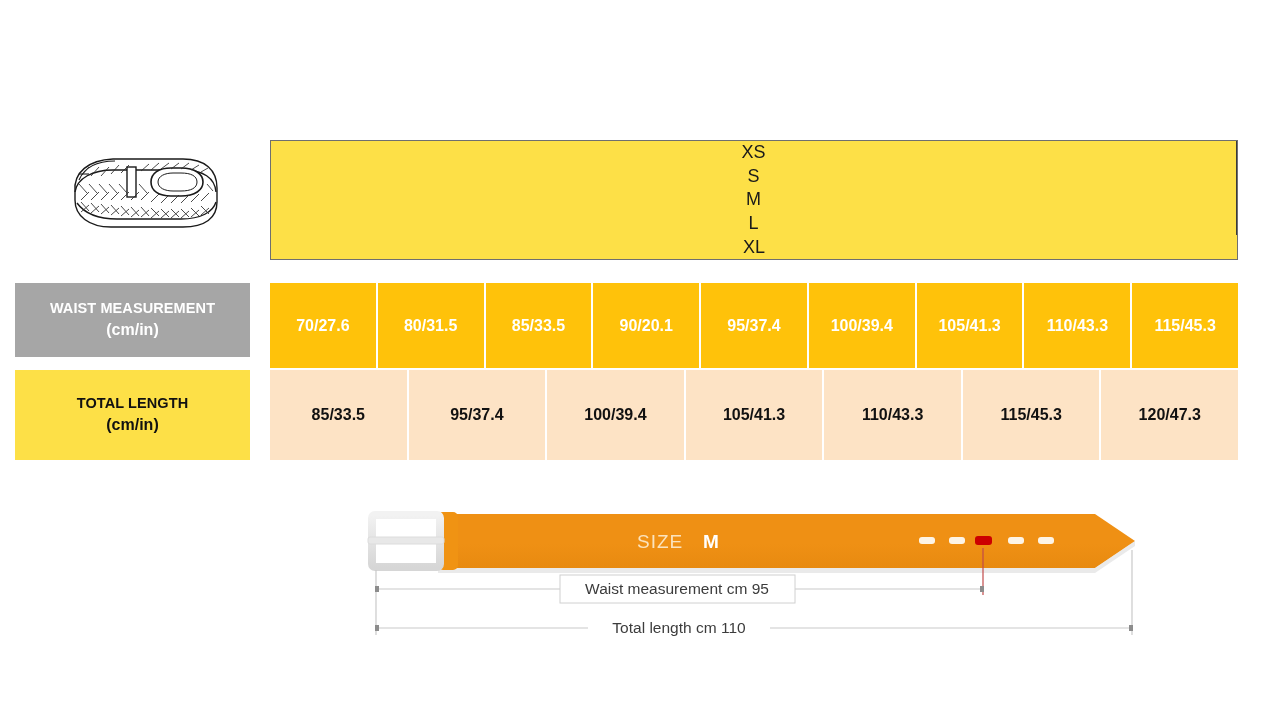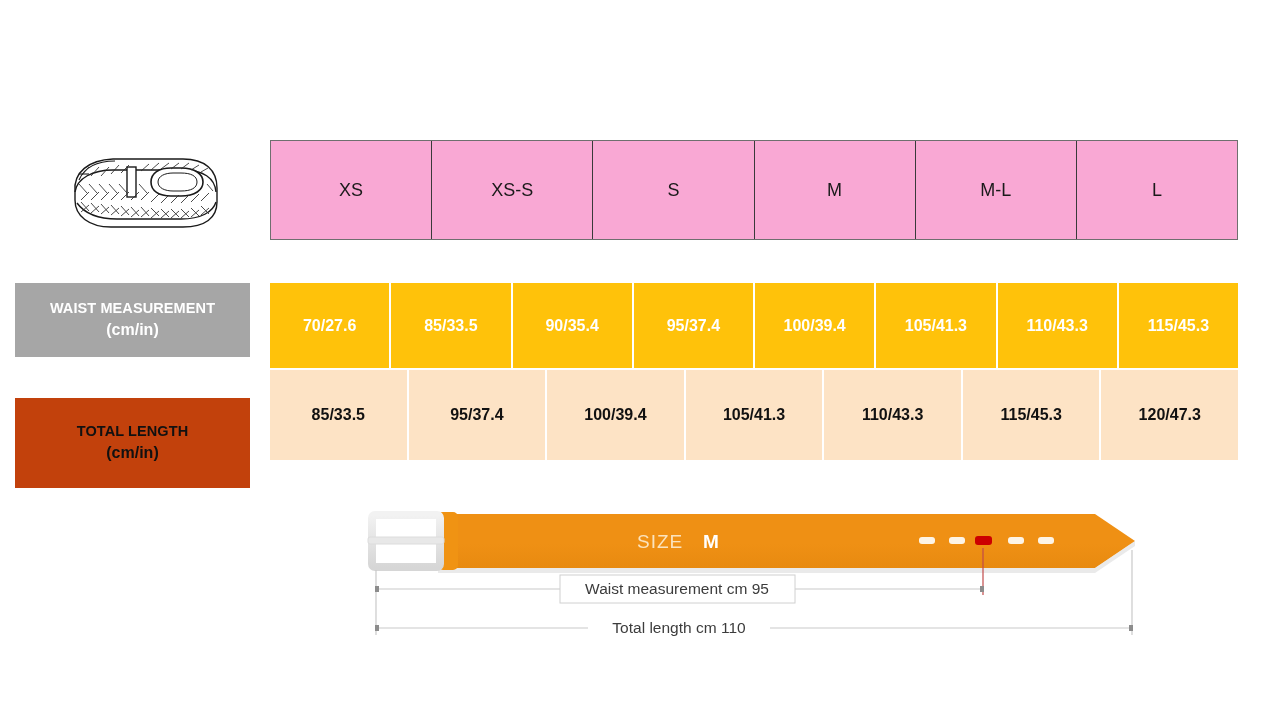--- a/index.html
+++ b/index.html
@@ -32,25 +32,26 @@
     width: 175px;
     height: 100px;
   }
 
   
   .size-header {
     position: absolute;
     left: 270px;
     top: 140px;
     width: 968px;
-    height: 100px;
+    height: 120px;
     display: flex;
     border: 1.5px solid #6f6f6f;
     box-sizing: border-box;
-    background: #f9a8d4;
+    background: #fde047;
+    flex-direction: column;
   }
   .size-header .hcell {
     flex: 1 1 0;
     display: flex;
     align-items: center;
     justify-content: center;
     font-size: 18px;
     color: #1a1a1a;
     border-right: 1.5px solid #3a3a3a;
     box-sizing: border-box;
@@ -73,23 +74,22 @@
   .row-label .l2 { font-weight: bold; font-size: 16px; }
   .row-label.waist {
     top: 283px;
     height: 74px;
     background: #a6a6a6;
     color: #ffffff;
   }
   .row-label.total {
     top: 370px;
     height: 90px;
-    background: #c2410c;
+    background: #fde047;
     color: #111111;
-    margin-top: 28px;
   }
 
   
   .data-row {
     position: absolute;
     left: 270px;
     width: 968px;
     display: flex;
   }
   .data-row .dcell {
@@ -190,36 +190,36 @@
                  M126 69 l8 8 M136 68 l8 8 M146 66 l8 8"></path>
         <path d="M26 72 l8 -7 M36 73 l8 -7 M46 74 l8 -7 M56 75 l8 -7 M66 76 l8 -7
                  M76 77 l8 -7 M86 77 l8 -7 M96 78 l8 -7 M106 78 l8 -7 M116 78 l8 -7
                  M126 78 l8 -7 M136 77 l8 -7 M146 75 l8 -7"></path>
       </g>
     </svg>
   </div>
 
   <div class="size-header">
     <div class="hcell">XS</div>
-    <div class="hcell">XS-S</div>
     <div class="hcell">S</div>
     <div class="hcell">M</div>
-    <div class="hcell">M-L</div>
     <div class="hcell">L</div>
+    <div class="hcell">XL</div>
   </div>
 
   <div class="row-label waist">
     <span class="l1">WAIST MEASUREMENT</span>
     <span class="l2">(cm/in)</span>
   </div>
 
   <div class="data-row waist">
     <div class="dcell">70/27.6</div>
+    <div class="dcell">80/31.5</div>
     <div class="dcell">85/33.5</div>
-    <div class="dcell">90/35.4</div>
+    <div class="dcell">90/20.1</div>
     <div class="dcell">95/37.4</div>
     <div class="dcell">100/39.4</div>
     <div class="dcell">105/41.3</div>
     <div class="dcell">110/43.3</div>
     <div class="dcell">115/45.3</div>
   </div>
 
   <div class="row-label total">
     <span class="l1">TOTAL LENGTH</span>
     <span class="l2">(cm/in)</span>

